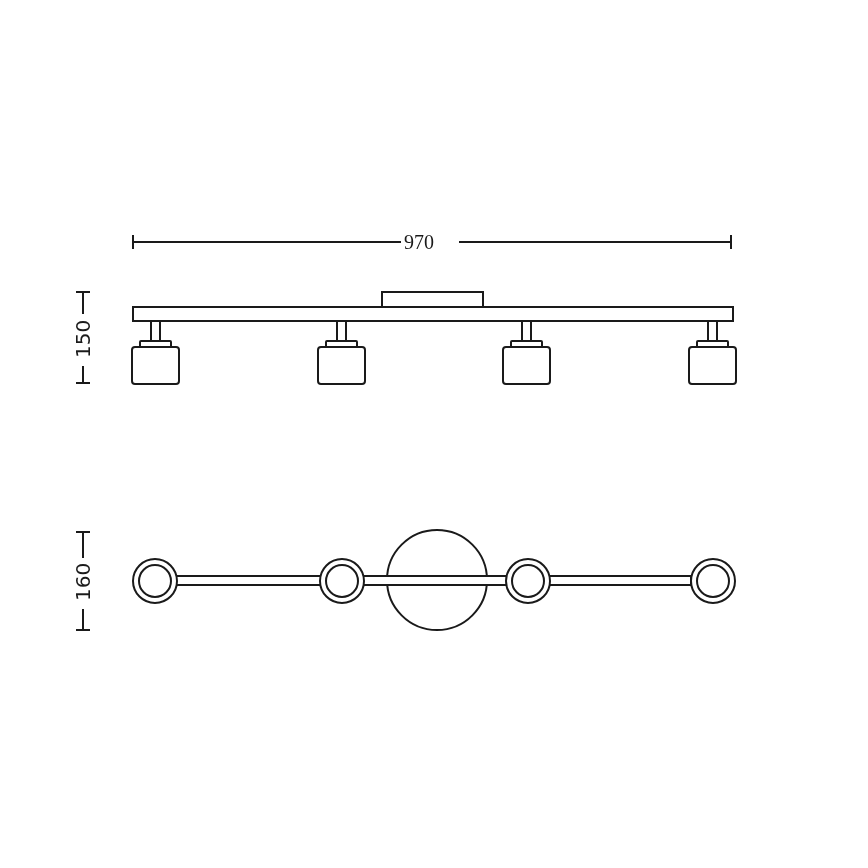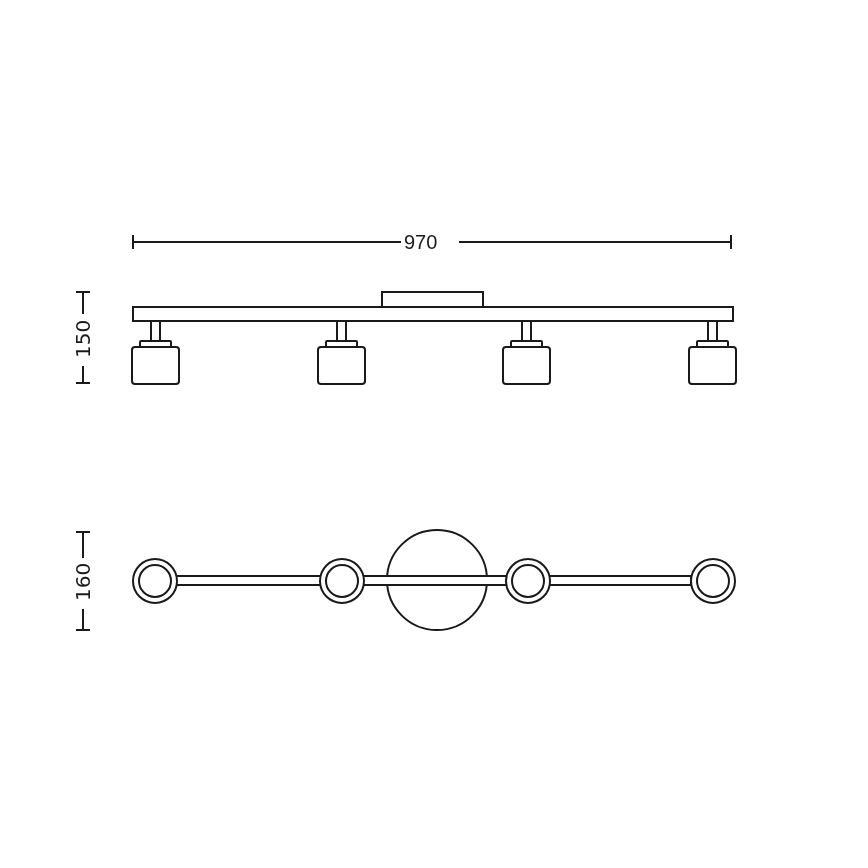--- a/index.html
+++ b/index.html
@@ -1,20 +1,20 @@
 <!DOCTYPE html>
 <html><head>
 <meta charset="utf-8">
 <style>
   html, body { margin:0; padding:0; background:#ffffff; }
   body { width:868px; height:868px; position:relative; overflow:hidden; font-family:"DejaVu Sans", sans-serif; }
   svg { position:absolute; left:0; top:0; }
   .ln { stroke:#1a1a1a; stroke-width:2; fill:none; }
   .fl { stroke:#1a1a1a; stroke-width:2; fill:#ffffff; }
-  .lbl { position:absolute; font-size:20px; color:#1a1a1a; background:#fff; line-height:1; font-family:Liberation Sans, sans-serif; }
+  .lbl { position:absolute; font-size:20px; color:#1a1a1a; background:#fff; line-height:1; font-family:Liberation Serif, serif; }
   .lbl-v { position:absolute; font-size:20px; color:#1a1a1a; background:#fff; line-height:1; transform:rotate(-90deg); transform-origin:center center; font-family:"DejaVu Sans", sans-serif; }
 </style>
 </head>
 <body>
 
 <svg width="868" height="868" viewBox="0 0 868 868">
 
   <g>
     <line class="ln" x1="133" y1="242" x2="401" y2="242"></line>
     <line class="ln" x1="459" y1="242" x2="731" y2="242"></line>

